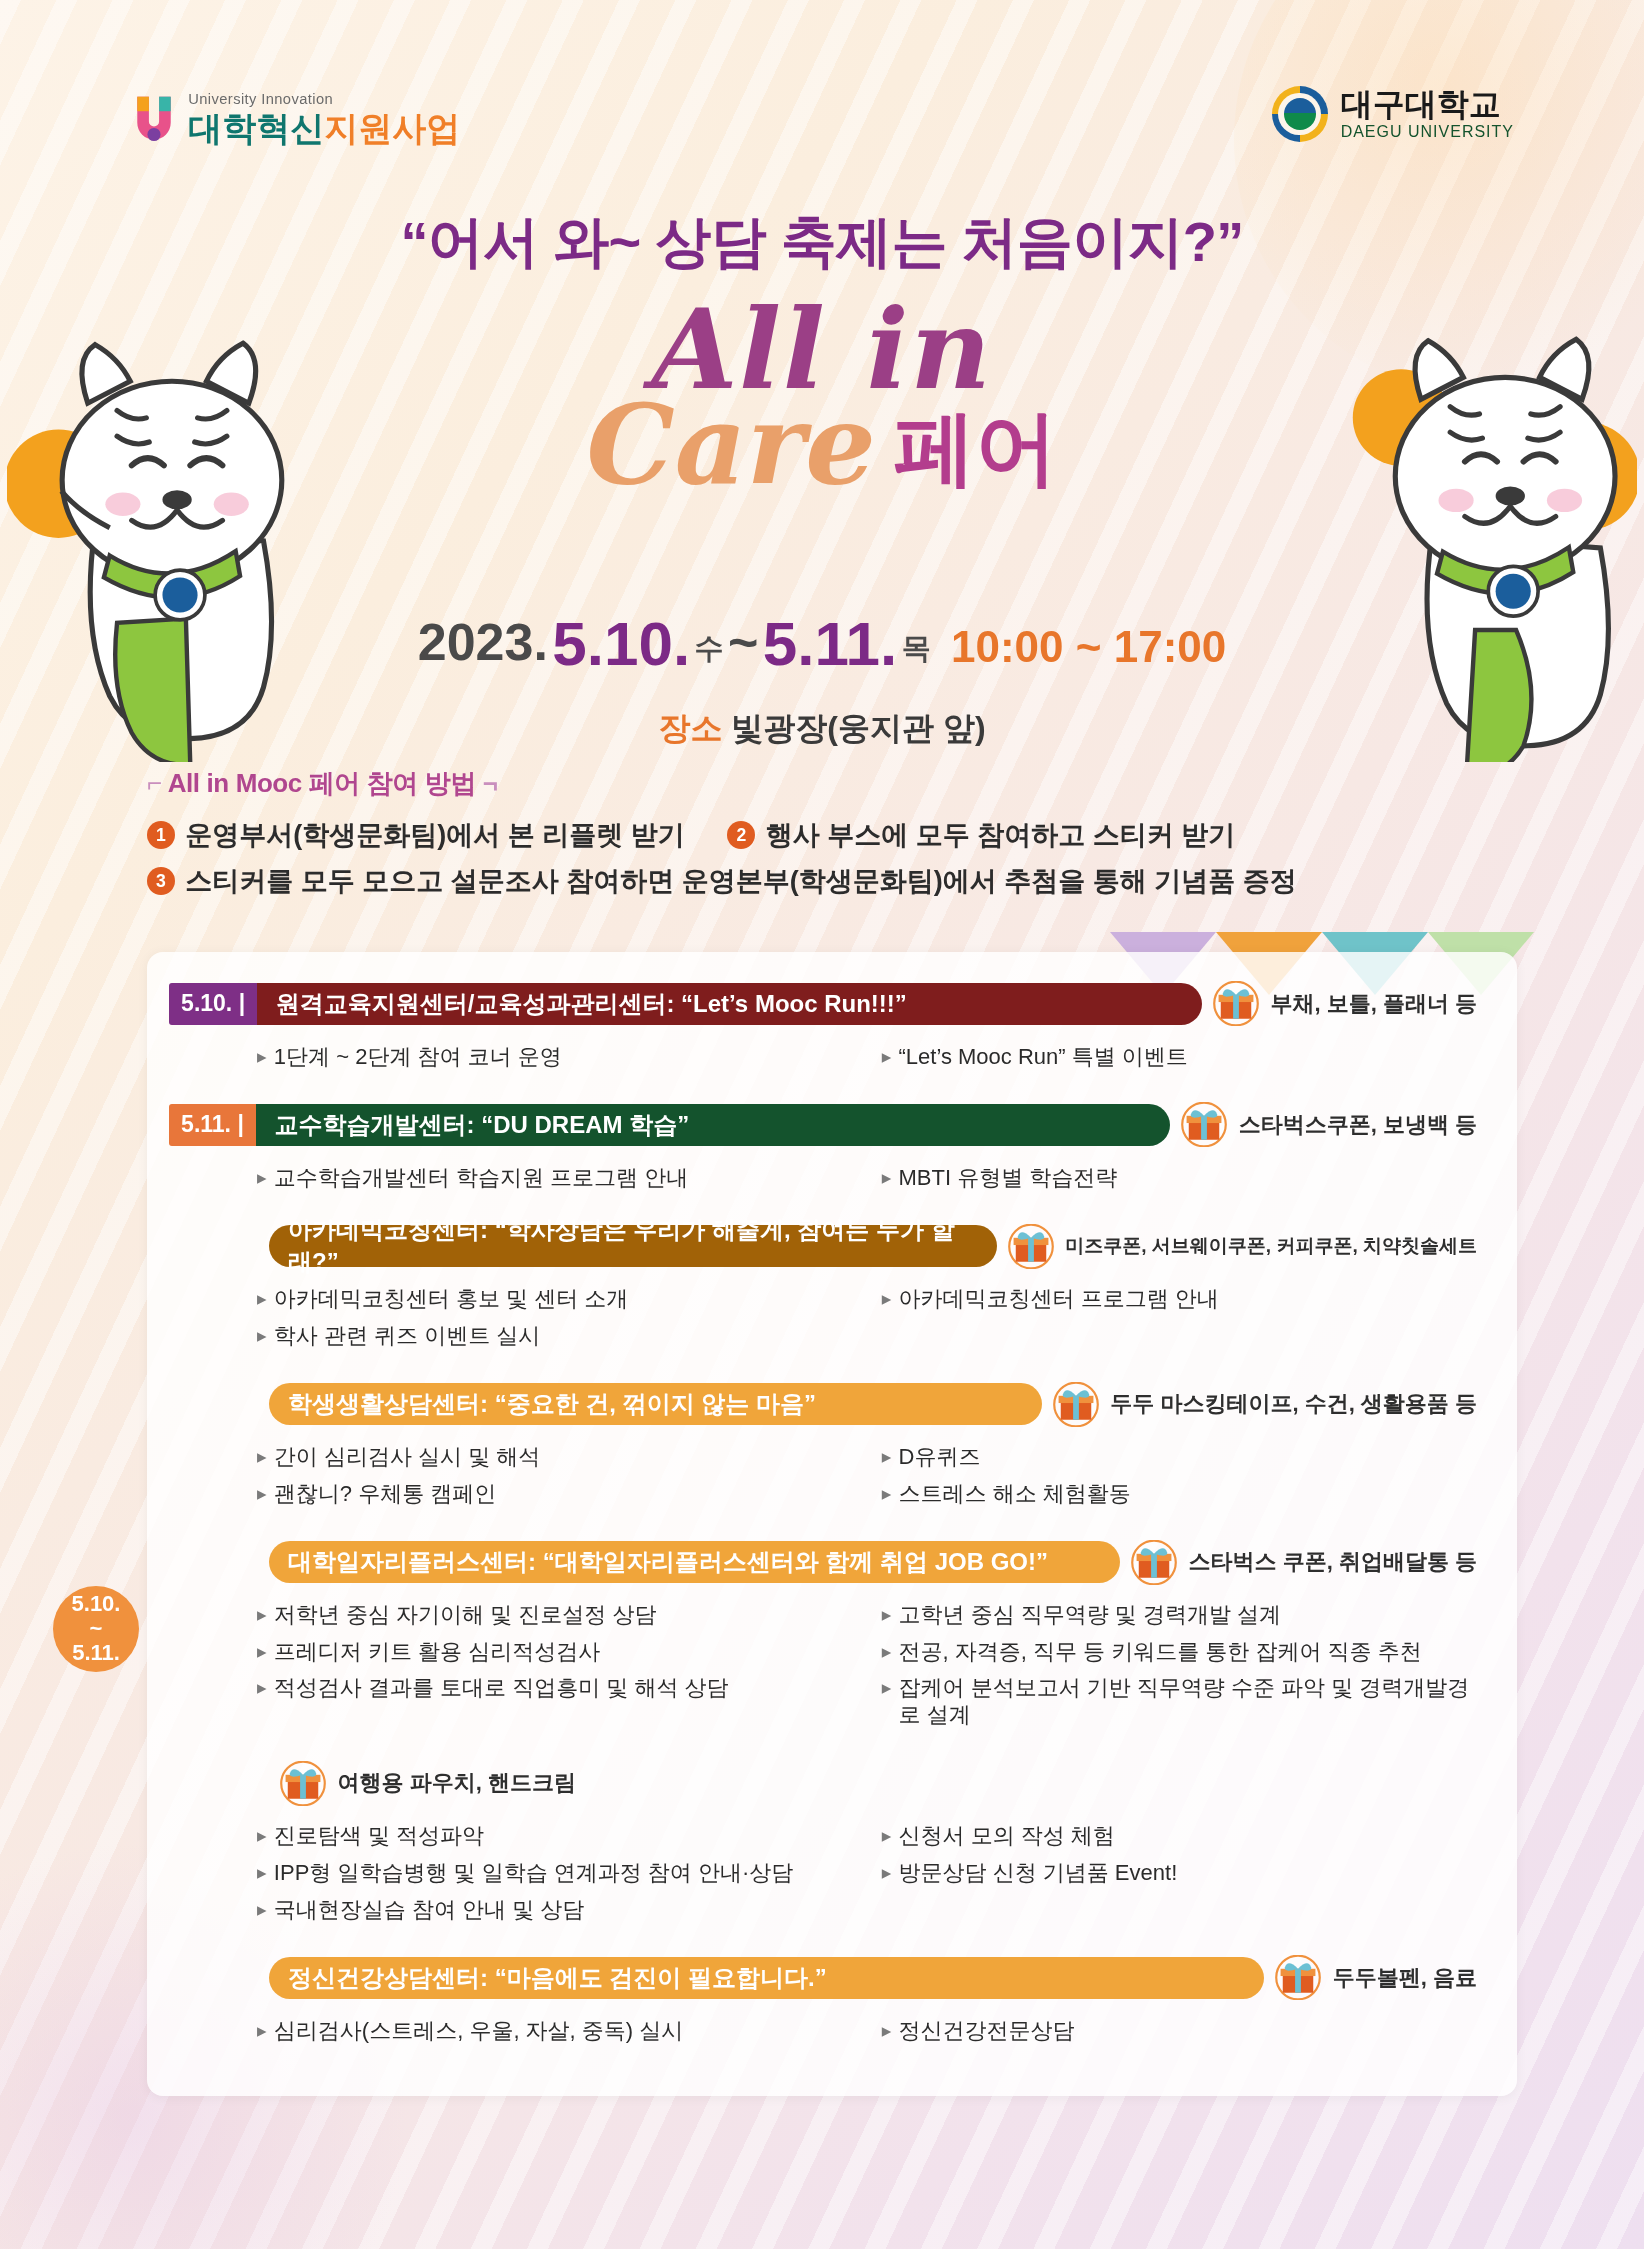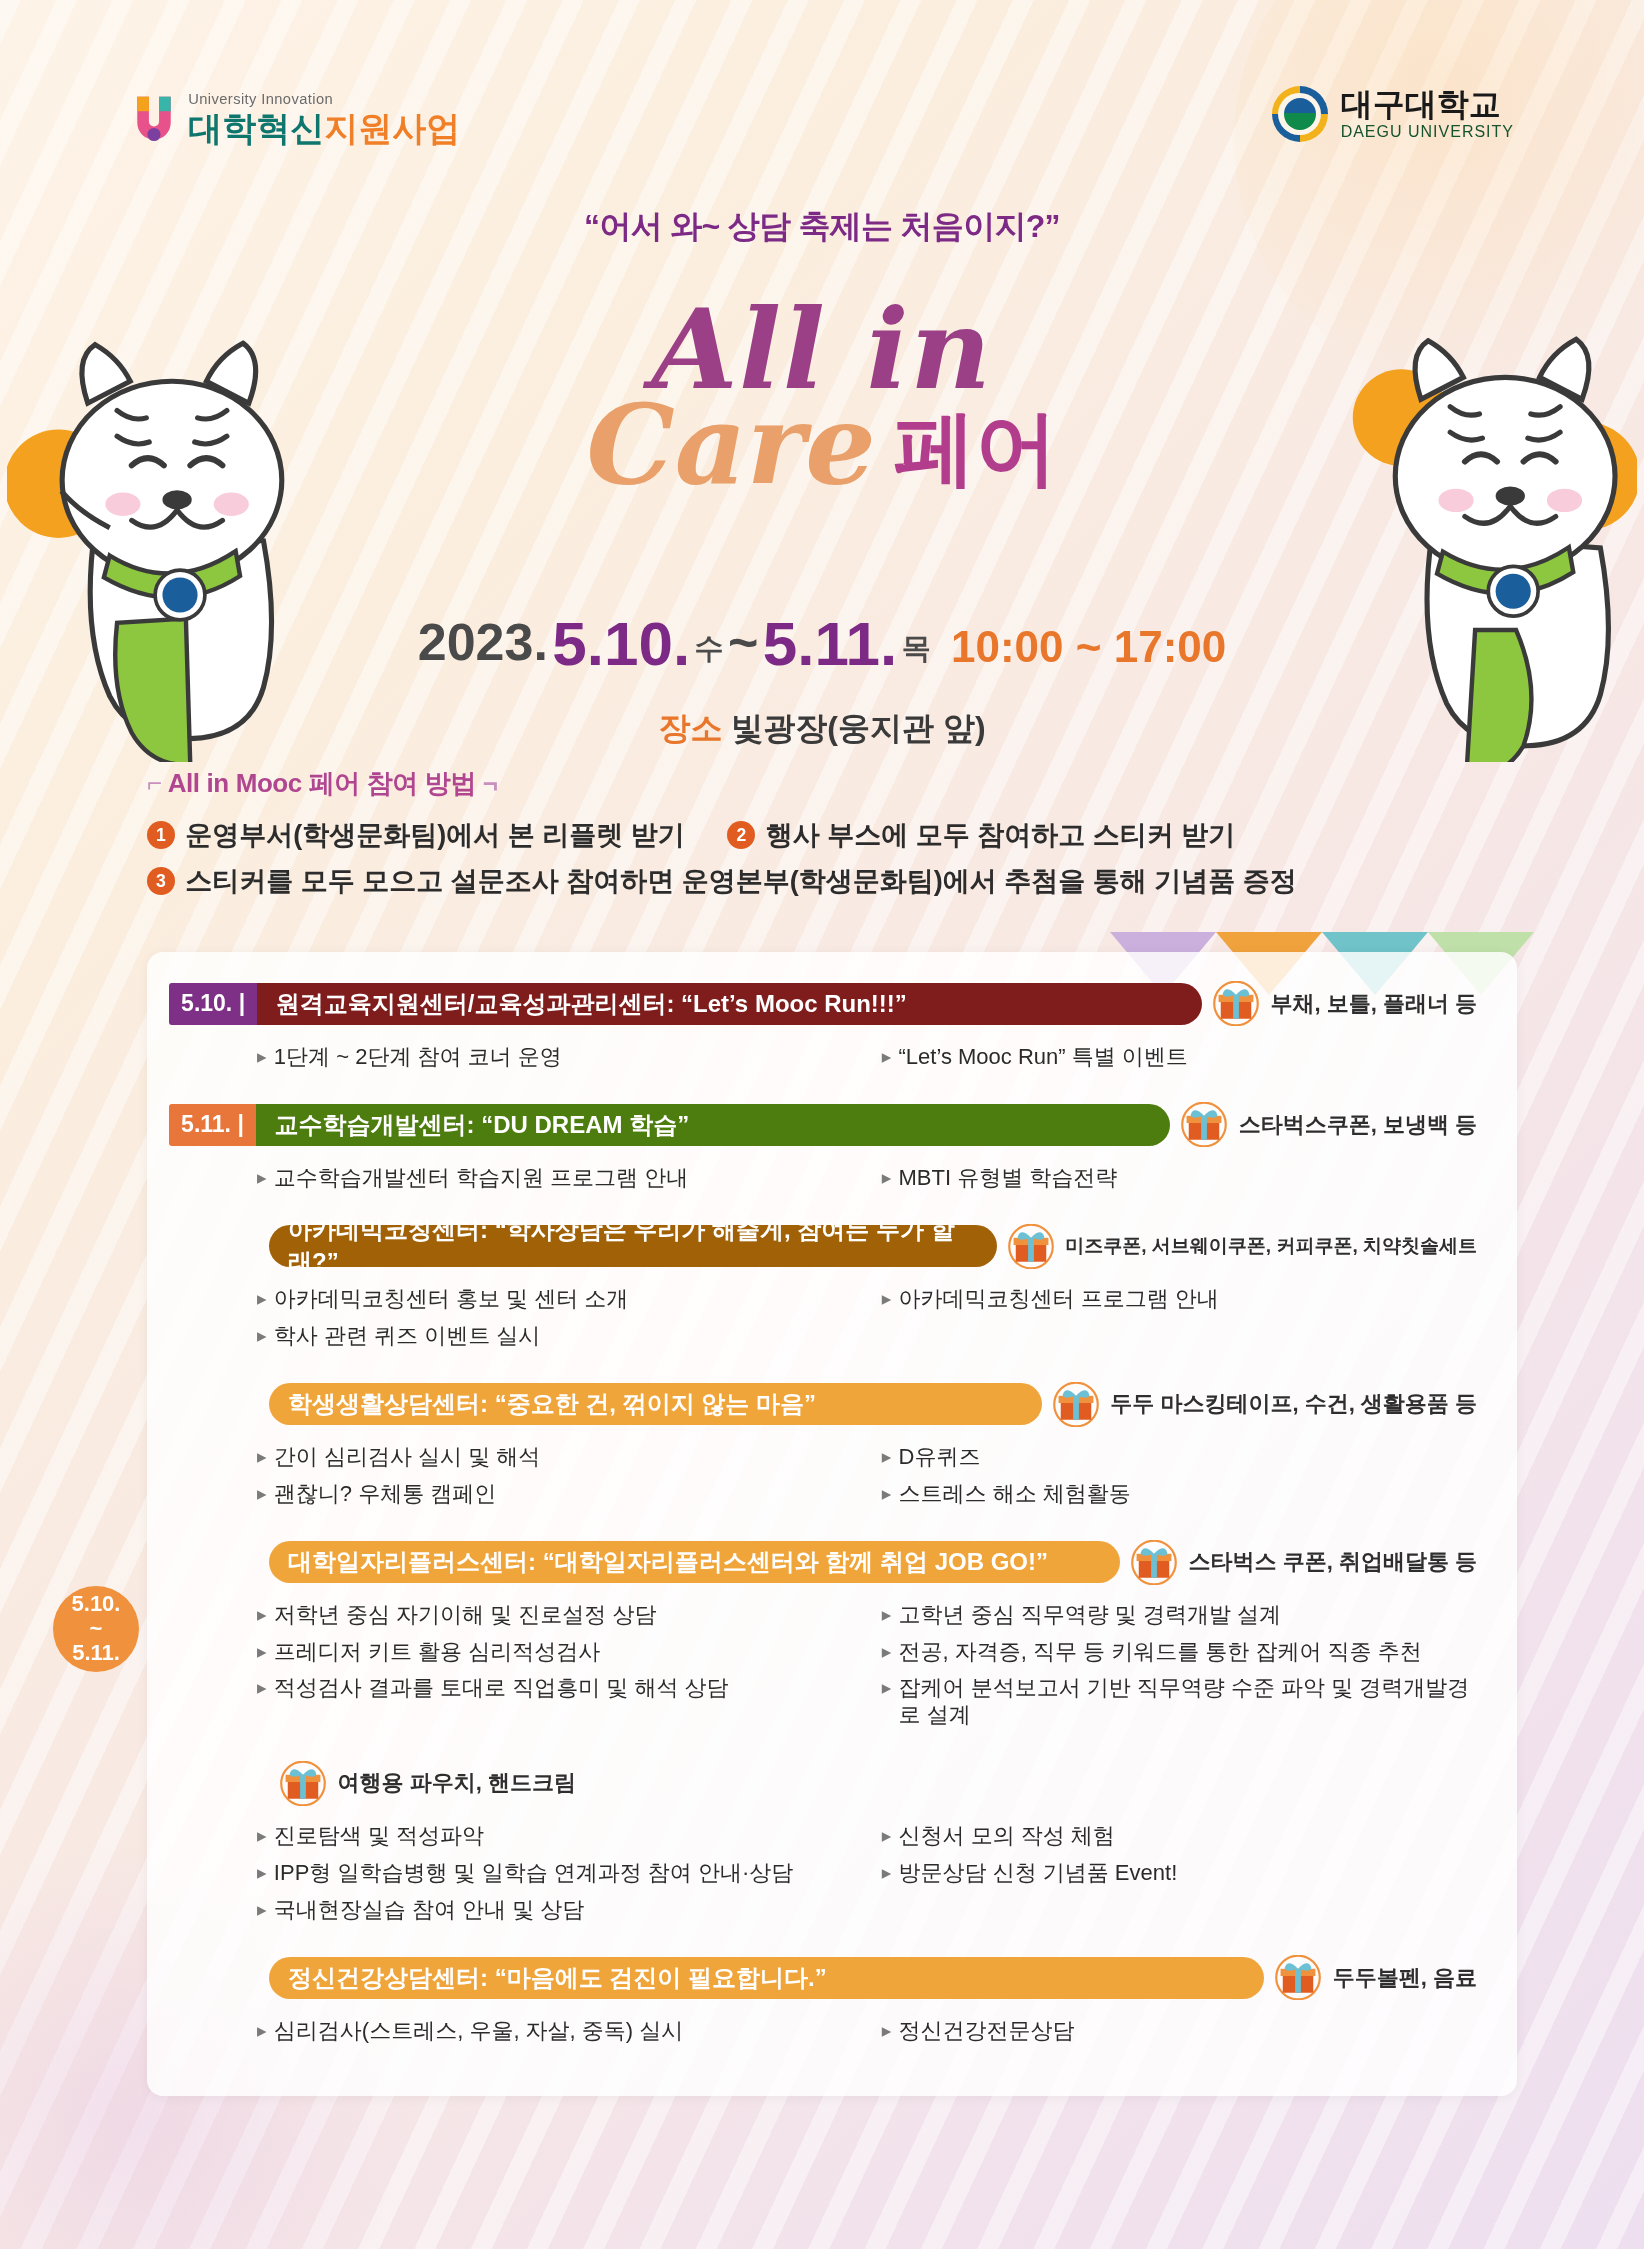--- a/index.html
+++ b/index.html
@@ -32,21 +32,21 @@
      background:conic-gradient(#1b5e9c 0 25%, #f2b21c 0 50%, #1b5e9c 0 75%, #f2b21c 0 100%);
      display:flex;align-items:center;justify-content:center;position:relative;}
   .seal:after{content:"";position:absolute;inset:6.6px;border-radius:50%;background:#fdf5ea;}
   .seal-inner{position:relative;z-index:2;width:32px;height:32px;border-radius:50%;
      background:linear-gradient(180deg,#1b5e9c 0%,#1b5e9c 48%,#0f8a4a 48%,#0f8a4a 100%);}
   .logo-right .du-ko{font-size:32px;font-weight:bold;color:#1a1a1a;line-height:1;}
   .logo-right .du-en{font-size:16px;color:#14532d;letter-spacing:1px;line-height:1;margin-top:4.4px;}
 
   
   .quote{position:absolute;top:205px;left:0;right:0;text-align:center;
-     font-size:32px;font-weight:bold;color:#7c2a86;letter-spacing:-0.7px;}
+     font-size:56px;font-weight:bold;color:#7c2a86;letter-spacing:-0.7px;}
   .title-wrap{position:absolute;top:293px;left:0;right:0;text-align:center;}
   .allin{font-family:"DejaVu Serif", serif;font-size:111px;font-weight:bold;font-style:italic;
      color:#9b3f86;line-height:1.02;letter-spacing:1.5px;}
   .careline{display:flex;align-items:flex-end;justify-content:center;gap:17.6px;margin-top:-17.6px;}
   .care{font-family:"DejaVu Serif", serif;font-size:111px;font-weight:bold;font-style:italic;color:#e9a06a;line-height:1;}
   .pair{font-size:82px;font-weight:bold;color:#b33d8d;line-height:1;padding-bottom:10.3px;}
 
   .dateline{position:absolute;top:612px;left:0;right:0;text-align:center;
      display:flex;align-items:flex-end;justify-content:center;gap:4.4px;}
   .dl-y{font-size:52px;color:#4a4a4a;font-weight:bold;padding-bottom:2.9px;}
@@ -87,21 +87,21 @@
         font-size:22px;font-weight:bold;line-height:1.12;z-index:5;}
 
   .sect{margin:0 0 7.3px 0;padding:0 40px 0 40px;}
   .barrow{display:flex;align-items:center;position:relative;height:45px;margin-left:-17.6px;}
   .daytag{background:#7e2f86;color:#fff;font-size:23px;font-weight:bold;height:42px;display:flex;align-items:center;
         padding:0 11.7px;border-radius:2.9px 0 0 2.9px;}
   .daytag.orange{background:#e8763a;}
   .titlebar{flex:1;height:42px;display:flex;align-items:center;padding:0 19px;font-size:24px;font-weight:bold;color:#fff;
         border-radius:0 22px 22px 0;}
   .titlebar.purple{background:#7f1d1d;}
-  .titlebar.orange{background:#4d7c0f;}
+  .titlebar.orange{background:#14532d;}
   .titlebar.orange2{background:#a16207;}
   .titlebar.gold{background:#f0a53a;}
   .titlebar.round-l{border-radius:22px 22px 22px 22px;}
   .gift{width:48px;height:45px;margin:0 10.3px;flex:0 0 auto;}
   .giftlabel{font-size:22px;color:#2e2e2e;font-weight:bold;white-space:nowrap;}
 
   .details{display:flex;margin:17.6px 0 22px 0;padding-left:70px;}
   .col{width:50%;}
   .det{font-size:22px;color:#2b2b2b;margin-bottom:10.3px;display:flex;gap:7.3px;line-height:1.2;}
   .det .arrow{color:#7a7a7a;font-size:19px;line-height:1.35;}

